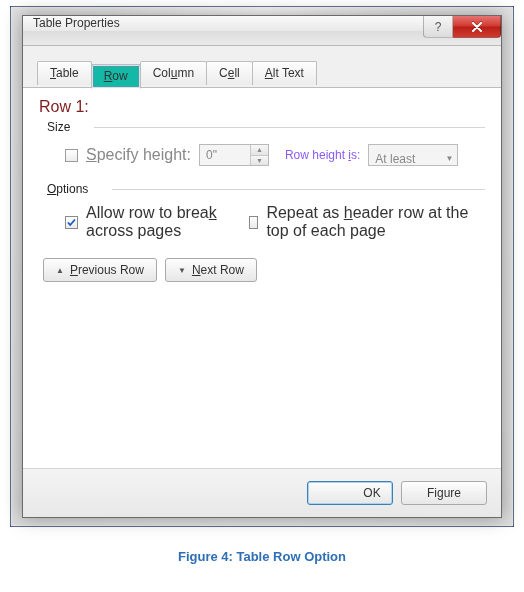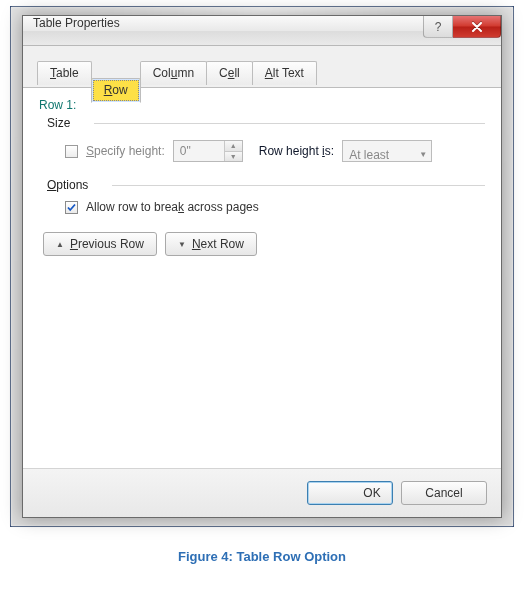--- a/index.html
+++ b/index.html
@@ -95,69 +95,69 @@
     border-bottom: none;
     background: linear-gradient(#fdfdfd,#ececec);
     margin-right: -1px;
     font-size: 12px;
     color:#333;
     position:relative;
     top:1px;
     border-radius: 2px 2px 0 0;
   }
   .tab.active {
-    background:#fde047;
+    background:#14b8a6;
     border-bottom:1px solid #fff;
-    top:18px;
+    top:4px;
     z-index:2;
     box-shadow: 0 0 0 1px #cfe3ff inset;
     outline: 1px dotted #888;
     outline-offset: -3px;
   }
   .tab .ul { text-decoration: underline; }
   
   .dialog-body {
     background:#fff;
     padding: 10px 16px 16px 16px;
     min-height: 380px;
   }
-  .row-label { font-size:12px; color:#0f766e; margin-bottom:4px; }
+  .row-label { font-size:16px; color:#7f1d1d; margin-bottom:4px; }
   .groupbox {
     margin-left: 8px;
     margin-top: 2px;
     margin-bottom: 10px;
   }
   .group-legend {
     font-size:12px; color:#222;
     display:flex; align-items:center; gap:18px;
   }
   .group-legend .txt .ul, .chk-label .ul, .btn .ul, .sel-label .ul { text-decoration: underline; }
   .group-line {
     flex:1; height:1px; background:#d5d5d5; margin-left:6px;
   }
   .group-content { padding: 10px 4px 6px 18px; display:flex; align-items:center; gap:8px; flex-wrap:wrap;}
   .chk {
     width:13px;height:13px; border:1px solid #8a8a8a; background:linear-gradient(#fff,#eaeaea);
     display:inline-flex;align-items:center;justify-content:center;
     font-size:10px; color:#1658c5;
   }
   .chk.disabled { opacity:.85; }
-  .chk-label { font-size:12px; color:#333; }
+  .chk-label { font-size:16px; color:#333; }
   .chk-label.disabled { color:#888; }
   .num-input {
     width:70px;height:22px;border:1px solid #b9b9b9;background:#f4f4f4;color:#888;
     display:flex;align-items:center;
   }
   .num-input .val{flex:1;padding:0 6px;font-size:12px;}
   .spin {
     width:18px;height:100%;border-left:1px solid #c8c8c8;display:flex;flex-direction:column;
   }
   .spin div{flex:1;display:flex;align-items:center;justify-content:center;font-size:7px;color:#888;background:linear-gradient(#f7f7f7,#e4e4e4);}
   .spin div+div{border-top:1px solid #c8c8c8;}
-  .sel-label{font-size:12px;color:#0f172a;margin-left:8px;}
+  .sel-label{font-size:12px;color:#8b5cf6;margin-left:8px;}
   .select {
     width:90px;height:22px;border:1px solid #bcbcbc;background:#f4f4f4;color:#888;
     display:flex;align-items:center;justify-content:space-between;padding:7px 4px 0 6px;font-size:12px;
   }
   .select .caret{font-size:8px;color:#888;}
   .options-content { padding: 8px 4px 4px 18px; display:flex; flex-direction:row; gap:16px;}
   .opt-row{display:flex;align-items:center;gap:8px;}
   .nav-buttons{display:flex;gap:8px;margin-top:14px;margin-left:4px;}
   .btn {
     height:24px;border:1px solid #a9a9a9;background:linear-gradient(#fdfdfd,#e7e7e7);
@@ -250,35 +250,39 @@
         </div>
         <div class="options-content">
           <div class="opt-row">
             <span class="chk">
               <svg width="11" height="11" viewBox="0 0 11 11">
                 <path d="M2 5.5 L4.2 8 L9 2.5" fill="none" stroke="#1658c5" stroke-width="1.8"></path>
               </svg>
             </span>
             <span class="chk-label">Allow row to brea<span class="ul">k</span> across pages</span>
           </div>
+          <div class="opt-row">
+            <span class="chk"></span>
+            <span class="chk-label">Repeat as <span class="ul">h</span>eader row at the top of each page</span>
+          </div>
         </div>
       </div>
 
       <div class="nav-buttons">
         <div class="btn">
           <span class="arrow">▲</span>
           <span><span class="ul">P</span>revious Row</span>
         </div>
         <div class="btn">
           <span class="arrow">▼</span>
           <span><span class="ul">N</span>ext Row</span>
         </div>
       </div>
     </div>
 
     <div class="dialog-footer">
       <div class="fbtn primary">OK</div>
-      <div class="fbtn">Cancel</div>
+      <div class="fbtn">Figure</div>
     </div>
   </div>
 </div>
 
 <div class="figure-caption">Figure 4: Table Row Option</div>
 
 </body></html>

